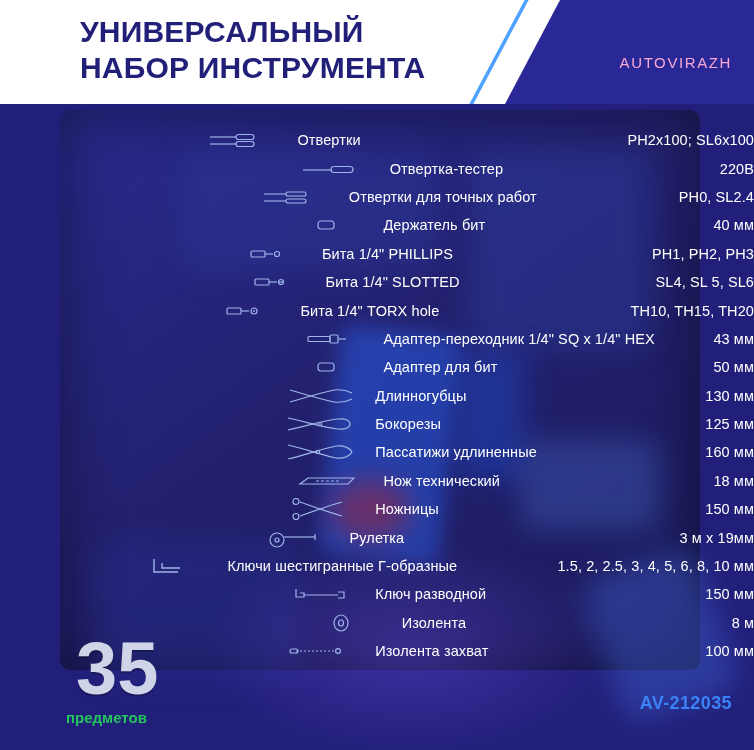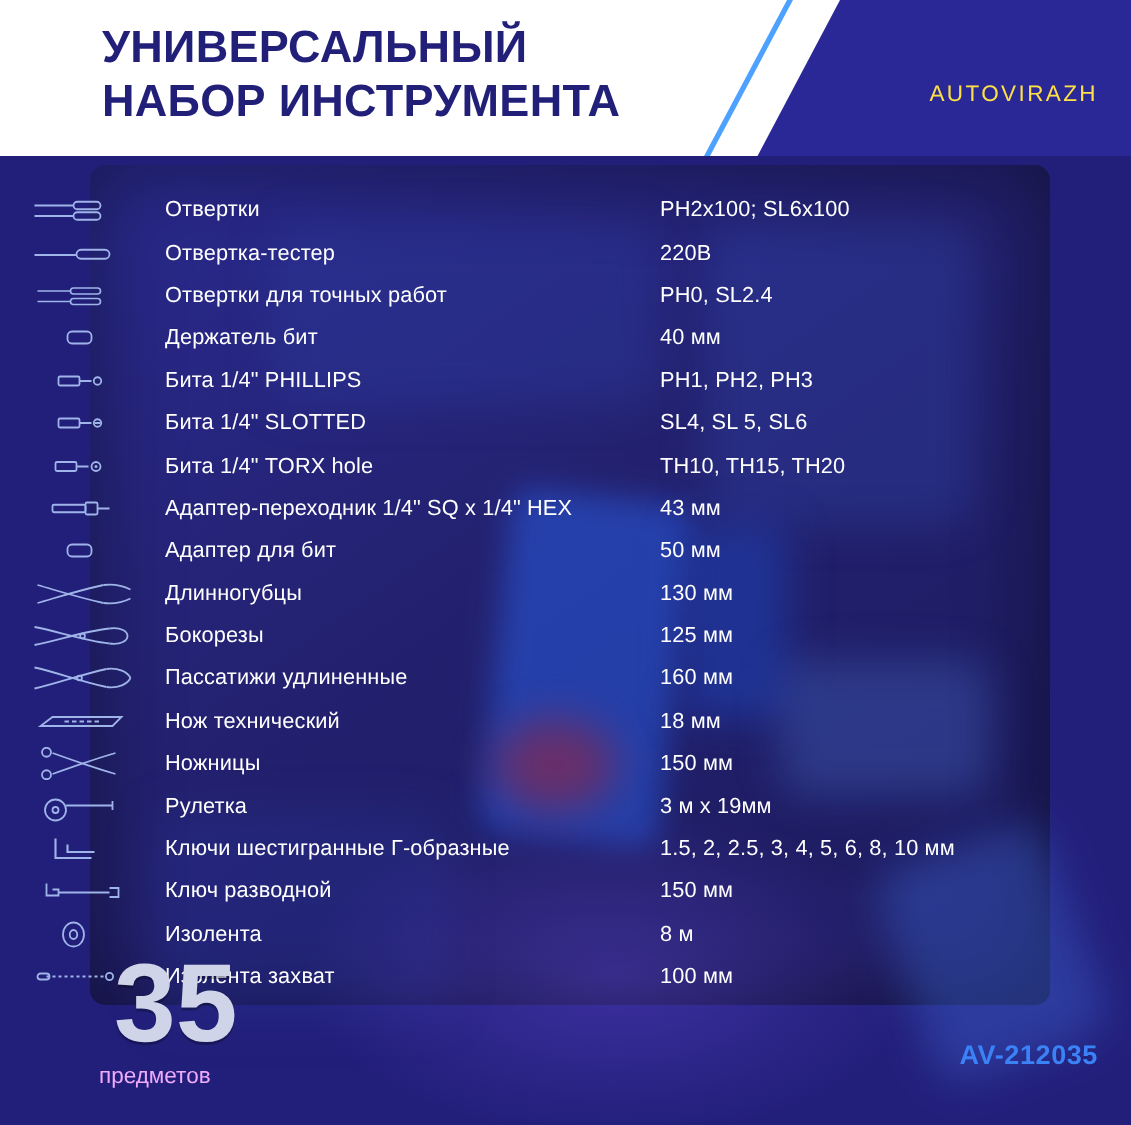--- a/index.html
+++ b/index.html
@@ -74,48 +74,49 @@
   .header-accent2 {
     position: absolute;
     left: 497px; top: 0;
     width: 66px; height: 104px;
     background: transparent;
     border-left: 4px solid #4da2ff;
     transform: skewX(-28deg);
   }
   .title {
     position: absolute;
-    left: 68px; top: 14px;
+    left: 80px; top: 14px;
     color: #211f78;
     font-size: 30px;
     font-weight: bold;
     line-height: 36px;
     letter-spacing: .2px;
     white-space: pre-line;
   }
   .brand {
     position: absolute;
     right: 22px; top: 54px;
-    color: #fde047;
+    color: #f9a8d4;
     font-size: 15px;
     letter-spacing: 1.6px;
     font-weight: normal;
   }
 
   
   .list {
     position: absolute;
     left: 0; top: 126px;
     width: 754px;
   }
   .row {
     position: relative;
     height: 28.4px;
     display: flex;
     align-items: center;
+    justify-content: flex-end;
   }
   .cell-icon {
     width: 110px;
     min-width: 110px;
     height: 26px;
     position: relative;
     display: flex;
     align-items: center;
     justify-content: center;
   }
@@ -142,23 +143,23 @@
     color: #cfd4e8;
     font-size: 74px;
     font-weight: bold;
     line-height: 70px;
     text-shadow: 0 2px 0 rgba(0,0,0,.25);
     margin-top: 48px;
   }
   .count-label {
     position: absolute;
     left: 66px; bottom: 24px;
-    color: #f0abfc;
+    color: #22c55e;
     font-size: 15px;
-    font-weight: normal;
+    font-weight: bold;
   }
   .sku {
     position: absolute;
     right: 22px; bottom: 36px;
     color: #3b82f6;
     font-size: 18px;
     font-weight: bold;
     letter-spacing: .4px;
   }
 </style>

